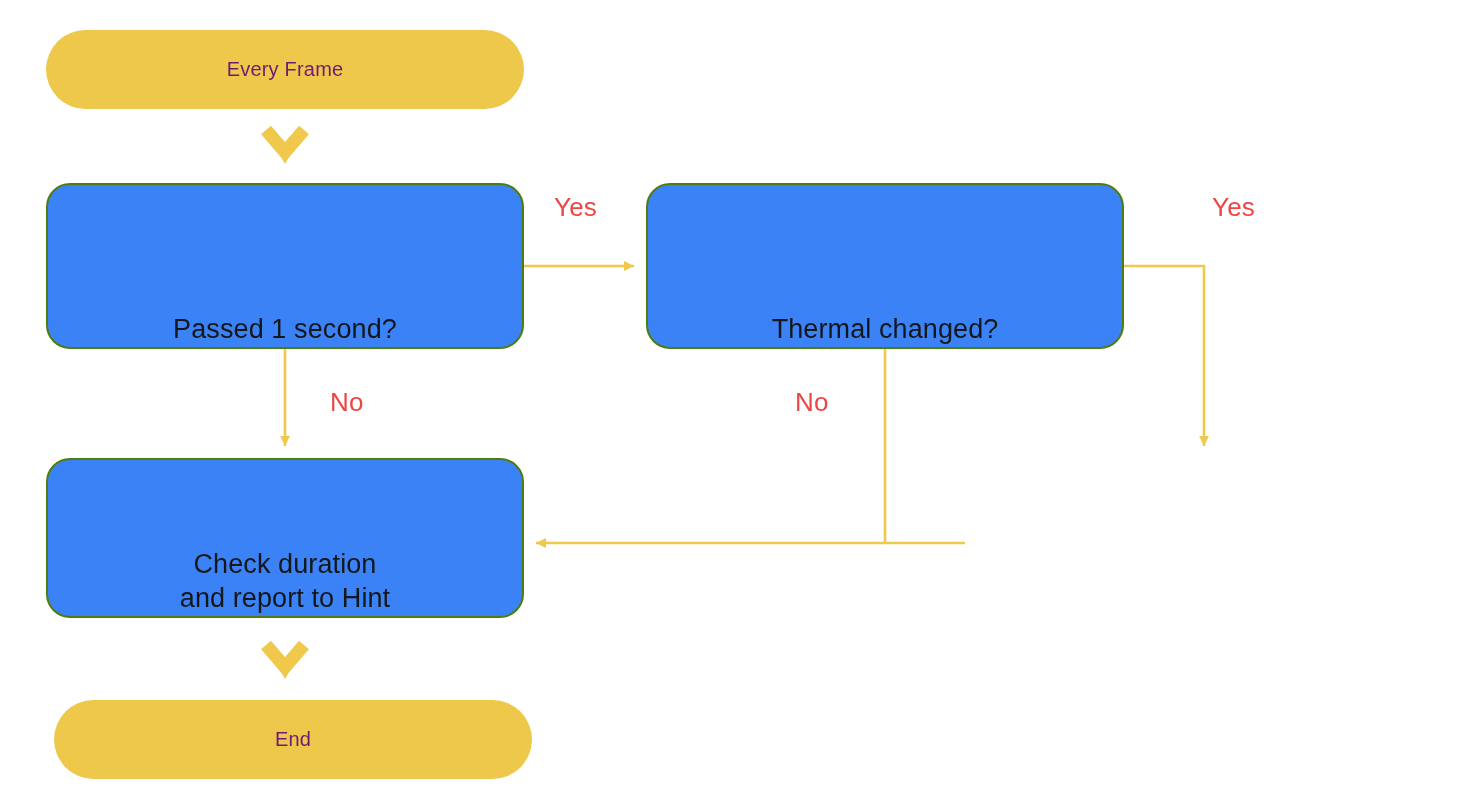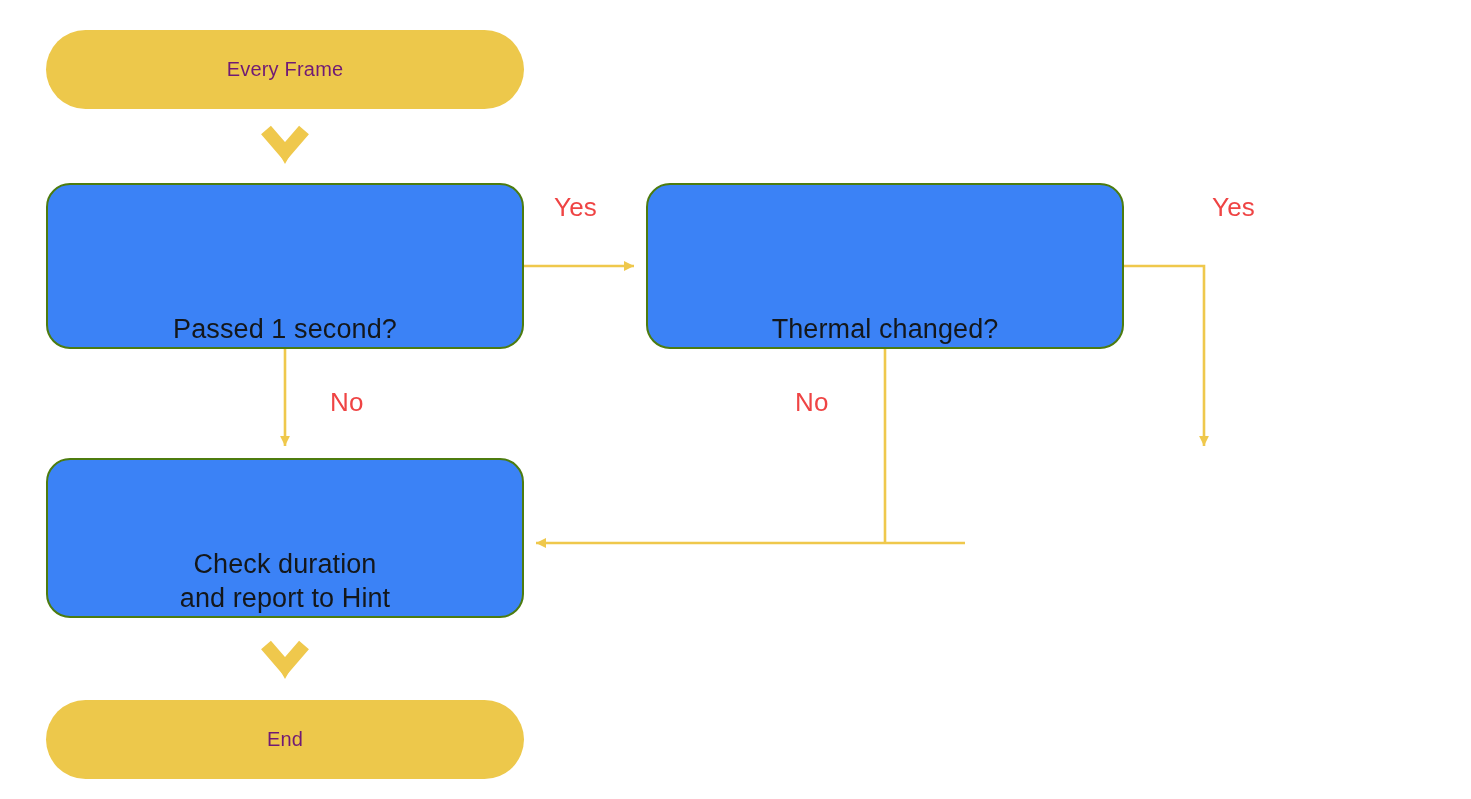--- a/index.html
+++ b/index.html
@@ -71,21 +71,21 @@
   .edge-label {
     position: absolute;
     font-size: 26px;
     color: #ef4444;
     white-space: nowrap;
     letter-spacing: 0.2px;
   }
 
   
   #pill-start   { left: 46px;  top: 30px;  width: 478px; height: 79px; }
-  #pill-end     { left: 46px;  top: 700px; width: 478px; height: 79px; text-align: right; }
+  #pill-end     { left: 54px;  top: 700px; width: 478px; height: 79px; text-align: right; }
 
   #box-passed   { left: 46px;  top: 183px; width: 478px; height: 166px; }
   #box-thermal  { left: 624px; top: 183px; width: 478px; height: 166px; margin-left: 22px; }
   #box-check    { left: 46px;  top: 458px; width: 478px; height: 160px; }
   #box-change   { left: 965px; top: 458px; width: 481px; height: 167px; }
 
   #label-yes-1  { left: 554px;  top: 192px; }
   #label-yes-2  { left: 1212px; top: 192px; }
   #label-no-1   { left: 330px;  top: 387px; }
   #label-no-2   { left: 795px;  top: 387px; }

